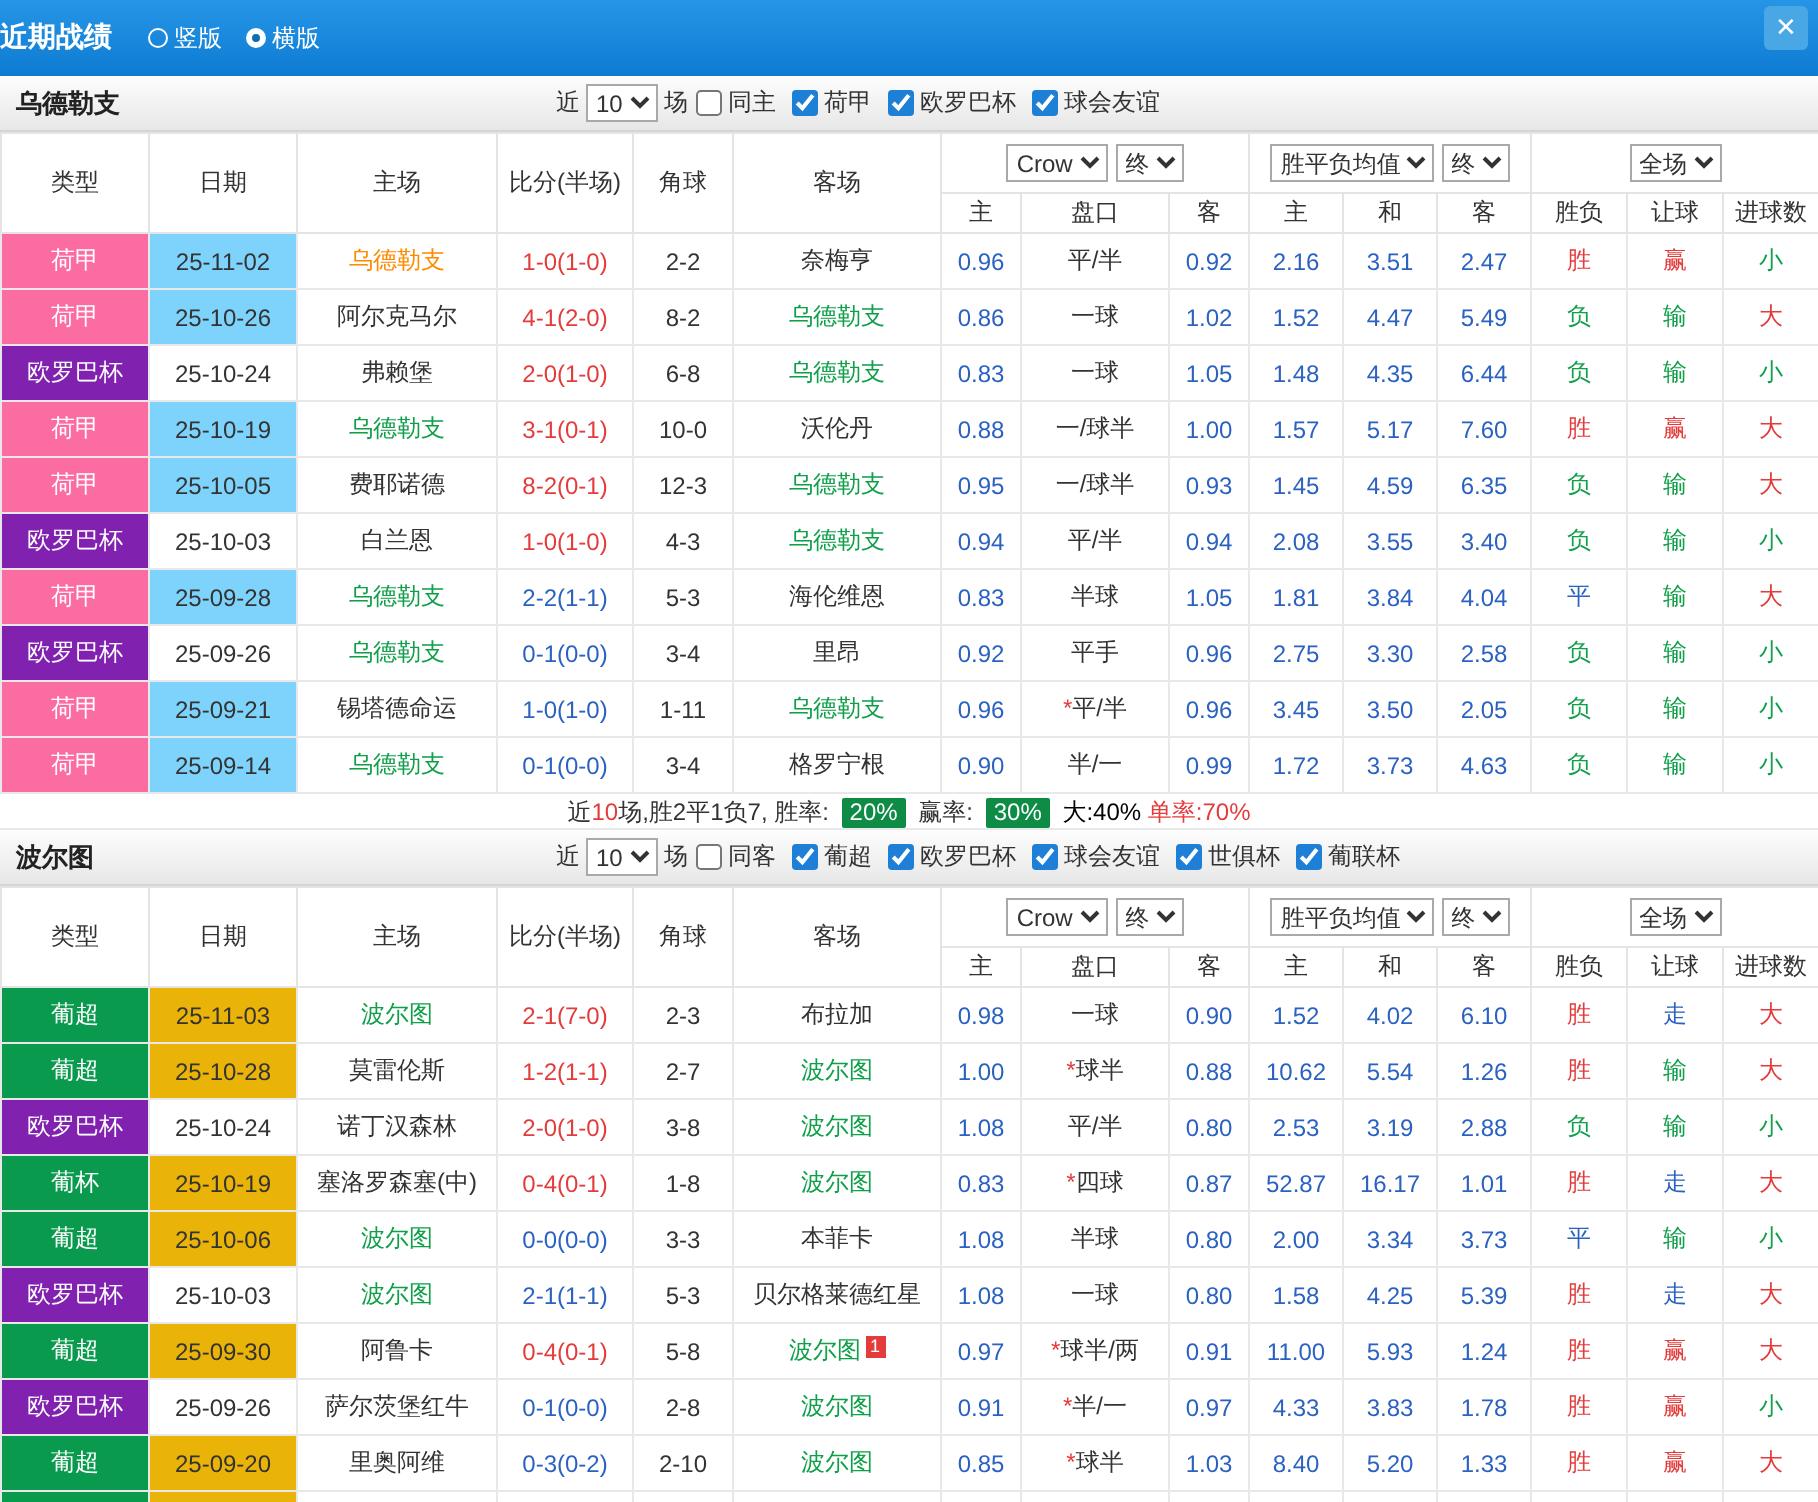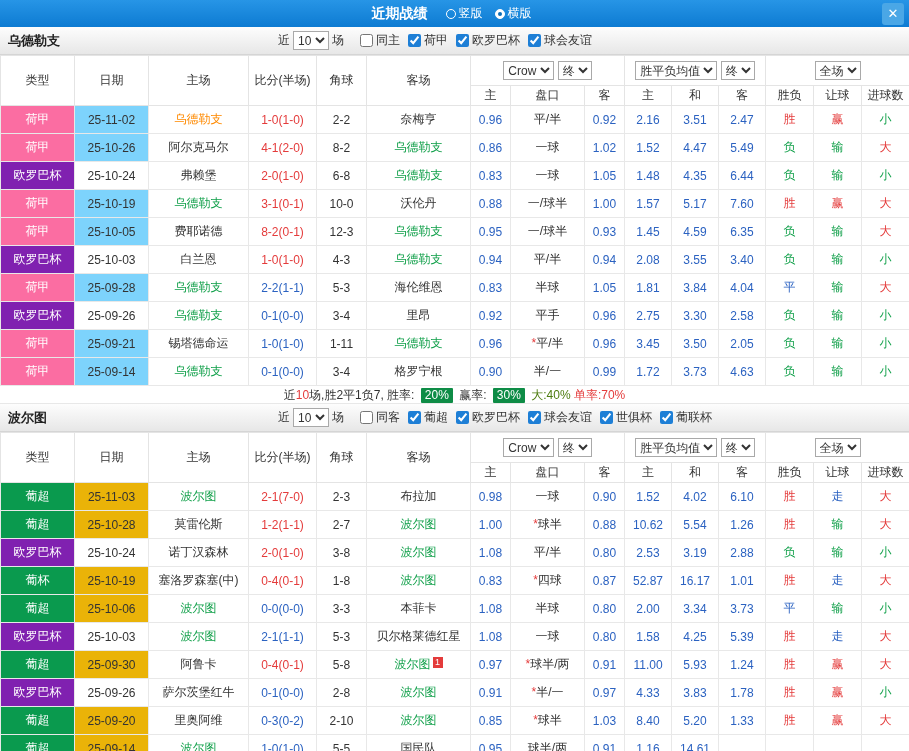--- a/index.html
+++ b/index.html
@@ -1,36 +1,36 @@
 <!DOCTYPE html>
 <html><head>
 <meta charset="utf-8">
 <style>
 *{box-sizing:border-box}
 html,body{margin:0;padding:0}
 body{width:909px;height:751px;overflow:hidden;background:#fff;color:#333;
      font-family:"Liberation Sans","DejaVu Sans",sans-serif;font-size:12px}
-.topbar{height:27px;background:linear-gradient(#2795e6,#0d7bd2);display:flex;align-items:center;
-        justify-content:center;position:relative;color:#fff}
+.topbar{height:38px;background:linear-gradient(#2795e6,#0d7bd2);display:flex;align-items:center;
+        justify-content:flex-start;position:relative;color:#fff}
 .topbar-title{font-weight:bold;font-size:14px;margin-right:12px}
 .radio-item{display:inline-flex;align-items:center;margin:0 6px;cursor:pointer}
 .radio-circle{width:10px;height:10px;border:1px solid #fff;border-radius:50%;margin-right:3px;
               position:relative;background:transparent;display:inline-block}
 .radio-item.checked .radio-circle{background:#fff}
 .radio-item.checked .radio-circle::after{content:"";position:absolute;left:2px;top:2px;width:4px;height:4px;
               border-radius:50%;background:#0d6eb8}
 .close-btn{position:absolute;right:5px;top:3px;width:22px;height:22px;background:#4aa7e6;color:#fff;
            border-radius:3px;text-align:center;line-height:22px;font-size:13px;cursor:pointer}
 .section-bar{height:28px;background:linear-gradient(#fdfdfd,#e7e7e7);border-bottom:1px solid #d5d5d5;
              display:flex;align-items:center;padding:0 8px}
 .team-name{font-weight:bold;font-size:13px;min-width:170px;text-align:left;color:#222}
 .filters{display:flex;align-items:center;margin-left:100px}
 .filters select{margin:0 3px}
 select{font-size:12px;height:19px;border:1px solid #a9a9a9;background:#fff;color:#333}
-.cb-list{display:inline-flex;align-items:center;margin-left:16px}
+.cb-list{display:inline-flex;align-items:center;margin-left:4px}
 .cb-item{display:inline-flex;align-items:center;margin-right:8px;cursor:pointer}
 .cb-item input{margin:0 3px 0 0;accent-color:#1e7fd6;width:13px;height:13px}
 .stats-table{width:909px;border-collapse:collapse;table-layout:fixed}
 .stats-table th{border:1px solid #e4e4e4;background:#fff;font-weight:normal;color:#333;padding:0;
                 text-align:center;white-space:nowrap;overflow:hidden}
 .stats-table thead tr.group-row th{height:30px}
 .stats-table thead tr.sub-row th{height:20px}
 .stats-table td{border:1px solid #e8e8e8;height:28px;text-align:center;padding:0;white-space:nowrap;
                 overflow:hidden;font-size:12px}
 .lg{color:#fff}
@@ -47,21 +47,21 @@
 .c-black{color:#333}
 .odds{color:#2b62c1}
 .corner{color:#333}
 .star{color:#e43b3b}
 td[data-name="home-team"],td[data-name="away-team"]{cursor:pointer}
 .redcard{display:inline-block;background:#e43b3b;color:#fff;font-size:9px;line-height:11px;min-width:10px;
          padding:0 1px;margin-left:2px;vertical-align:3px}
 .summary-bar{height:18px;line-height:18px;text-align:center;font-size:12px;border-bottom:1px solid #e8e8e8}
 .s-plain{color:#333}
 .s-red{color:#e43b3b}
-.s-blue{color:#4d7c0f}
+.s-blue{color:#000000}
 .s-badge{background:#0e8c46;color:#fff;padding:0 4px;margin:0 3px;display:inline-block;line-height:15px;
          border-radius:1px}
 </style>
 </head>
 <body>
 
 <div class="topbar" data-name="topbar">
   <span class="topbar-title" data-name="page-title">近期战绩</span>
   <span data-name="layout-radio-group"><span class="radio-item" data-name="layout-radio-vertical">
         <span class="radio-circle" data-name="radio-icon"></span>

